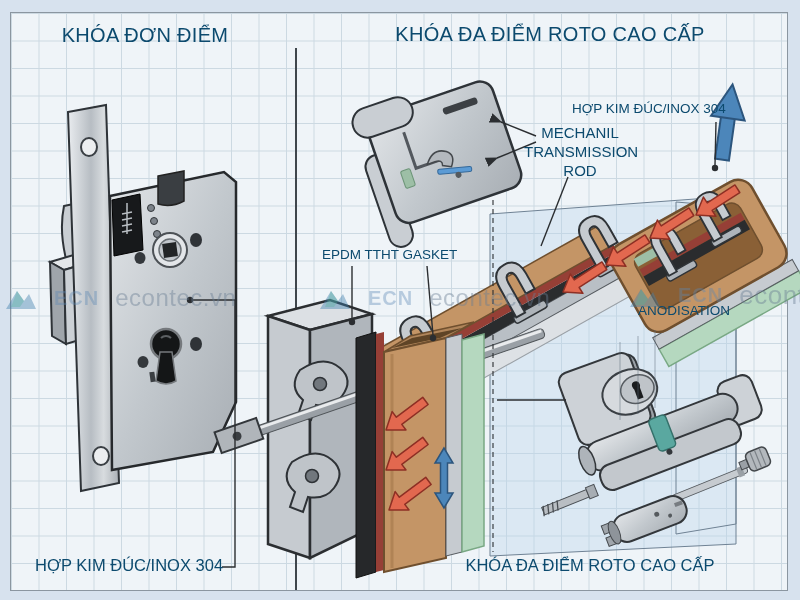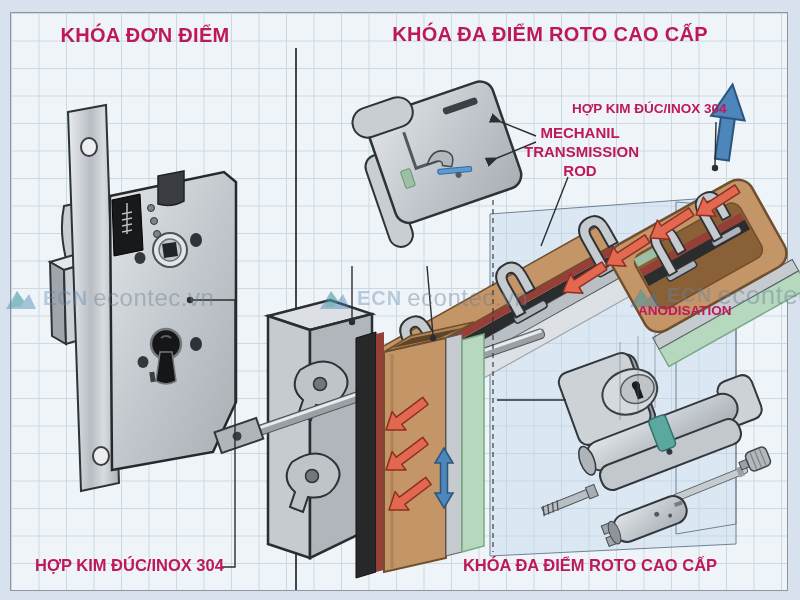--- a/index.html
+++ b/index.html
@@ -9,26 +9,26 @@
     position:absolute;left:10px;top:12px;width:778px;height:579px;
     background-color:#eff4f8;
     background-image:
       linear-gradient(#ccd9e2 1px, transparent 1px),
       linear-gradient(90deg,#ccd9e2 1px, transparent 1px);
     background-size:27.5px 27.5px;
     border:1.5px solid #8b96a0;
     box-sizing:border-box;
   }
   .divider{position:absolute;left:295px;top:48px;width:2px;height:542px;background:#3f464c;}
-  .label{position:absolute;color:#be185d;font-weight:bold;white-space:nowrap;}
+  .label{position:absolute;color:#0c4a6e;font-weight:normal;white-space:nowrap;}
   .title{font-size:20px;letter-spacing:.3px;text-align:center;}
   .caption{font-size:16.5px;}
   .callout{font-size:13.5px;}
   .rod-label{white-space:pre-line;text-align:center;line-height:1.25;font-size:15px;}
-  .watermark{position:absolute;display:flex;align-items:center;gap:5px;opacity:.85;pointer-events:none;}
+  .watermark{position:absolute;display:flex;align-items:center;gap:16px;opacity:.85;pointer-events:none;}
   .watermark .ecn{font-weight:bold;font-size:20px;letter-spacing:1px;color:rgba(90,135,180,.45);}
   .watermark .wm-text{font-size:24px;color:rgba(105,125,148,.5);letter-spacing:.5px;}
   .watermark.big .wm-text{font-size:26px;}
   svg.scene{position:absolute;left:0;top:0;}
 </style>
 </head>
 <body>
 
 <div id="canvas">
   <div class="paper"></div>
@@ -246,20 +246,21 @@
     </g>
   </svg>
 
   <div class="label title" style="left:50px;top:24px;width:190px;">KHÓA ĐƠN ĐIỂM</div>
   <div class="label title" style="left:385px;top:23px;width:330px;">KHÓA ĐA ĐIỂM ROTO CAO CẤP</div>
 
   <div class="label callout" style="left:572px;top:101px;">HỢP KIM ĐÚC/INOX 304</div>
   <div class="label callout rod-label" style="left:524px;top:124px;width:112px;">MECHANIL
 TRANSMISSION
 ROD</div>
+  <div class="label callout" style="left:322px;top:247px;">EPDM TTHT GASKET</div>
   <div class="label callout" style="left:638px;top:303px;text-align:right;">ANODISATION</div>
 
   <div class="label caption" style="left:35px;top:556px;">HỢP KIM ĐÚC/INOX 304</div>
   <div class="label caption" style="left:435px;top:556px;width:310px;text-align:center;">KHÓA ĐA ĐIỂM ROTO CAO CẤP</div>
 
   <div class="watermark" style="left:4px;top:283px;">
     <svg width="34" height="30" viewBox="0 0 34 30">
       <path d="M2,26 L13,8 L20,18 L25,11 L32,26 Z" fill="#3f7fae" opacity=".5"></path>
       <path d="M13,8 L20,18 L16,24 L7,24 Z" fill="#4fae9e" opacity=".45"></path>
     </svg>

